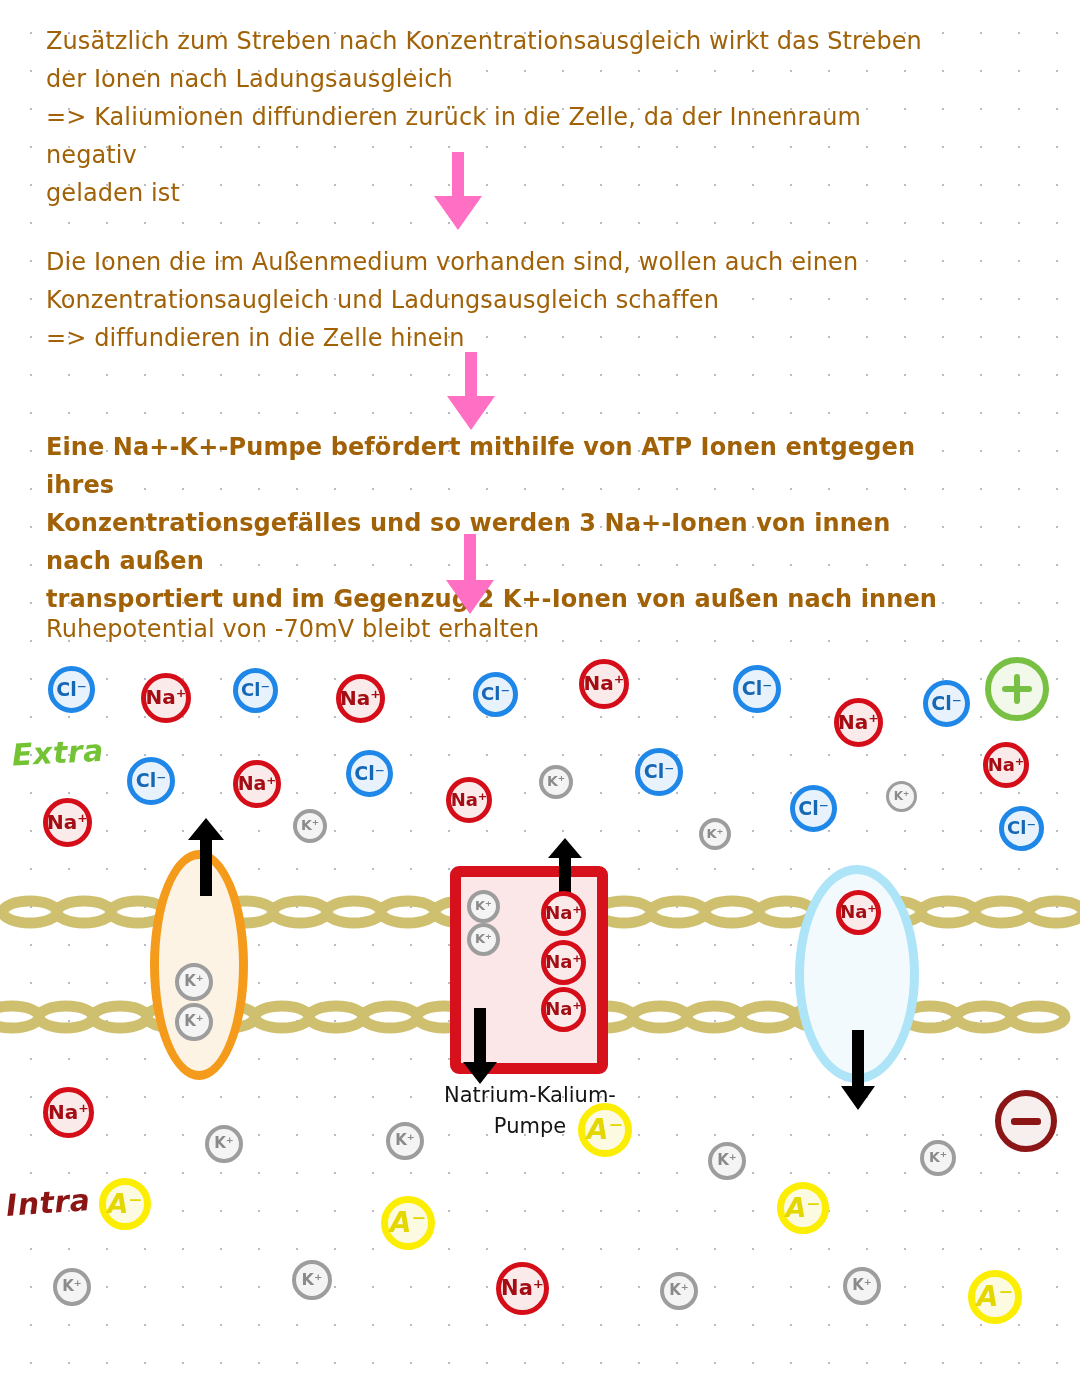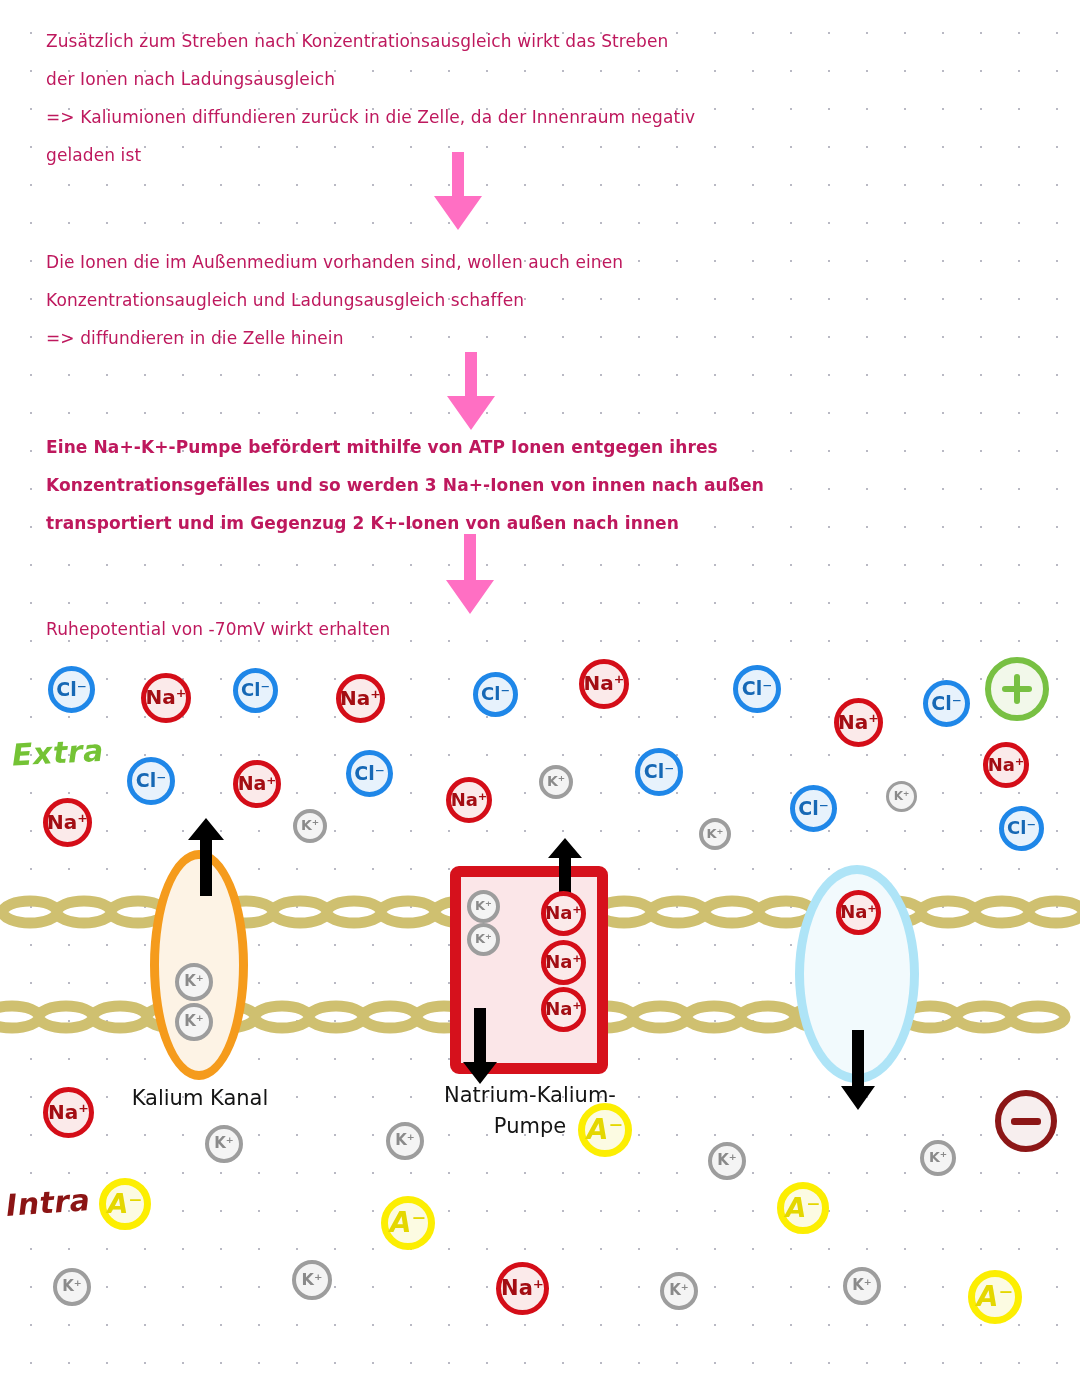--- a/index.html
+++ b/index.html
@@ -15,23 +15,23 @@
     position:absolute;inset:0;
     background-image:radial-gradient(circle, #b9b9c4 1.1px, rgba(0,0,0,0) 1.2px);
     background-size:38px 38px;
     background-position:12px 14px;
   }
 
   
   .note-text{
     position:absolute;
     font-family:"DejaVu Sans", sans-serif;
-    font-size:17px;
+    font-size:24px;
     line-height:38px;
-    color:#be185d;
+    color:#a16207;
     letter-spacing:.1px;
     white-space:pre-line;
     font-weight:500;
   }
 
   
   .pink-arrow{position:absolute;}
 
   
   #diagram{position:absolute;left:0;top:640px;width:1080px;height:755px;}
@@ -142,21 +142,21 @@
 </svg>
 
 <div class="note-text" style="left:46px;top:428px;width:900px;font-weight:bold;">Eine Na+-K+-Pumpe befördert mithilfe von ATP Ionen entgegen ihres
 Konzentrationsgefälles und so werden 3 Na+-Ionen von innen nach außen
 transportiert und im Gegenzug 2 K+-Ionen von außen nach innen</div>
 
 <svg class="pink-arrow" style="left:434px;top:534px;" width="72" height="80" viewBox="0 0 72 80">
   <path d="M30 0 L42 0 L42 46 L60 46 L36 80 L12 46 L30 46 Z" fill="#FF6FC3"></path>
 </svg>
 
-<div class="note-text" style="left:46px;top:610px;width:900px;">Ruhepotential von -70mV wirkt erhalten</div>
+<div class="note-text" style="left:46px;top:610px;width:900px;">Ruhepotential von -70mV bleibt erhalten</div>
 
 <div id="diagram">
 
   <div class="side-label side-extra" style="left:12px;top:95px;">Extra</div>
   <div class="side-label side-intra" style="left:6px;top:545px;">Intra</div>
 
   <div class="charge-circle charge-plus" style="left:985px;top:17px;width:64px;height:64px;">
     <div class="cbar" style="width:30px;height:6px;background:#78c043;"></div>
     <div class="cbar" style="width:6px;height:30px;background:#78c043;"></div>
   </div>
@@ -217,21 +217,20 @@
         <ellipse cx="984" cy="17" rx="27" ry="11"></ellipse>
           <ellipse cx="1038" cy="17" rx="27" ry="11"></ellipse>
       </g>
     </svg>
   </div>
 
   <div class="kalium-channel" style="left:150px;top:210px;width:98px;height:230px;"></div>
   <svg class="black-arrow" style="left:185px;top:178px;" width="42" height="78" viewBox="0 0 42 78">
     <path d="M15 78 L15 22 L3 22 L21 0 L39 22 L27 22 L27 78 Z" fill="#000"></path>
   </svg>
-  <div class="label" style="left:85px;top:443px;width:230px;">Kalium Kanal</div>
 
   <div class="pump-box" style="left:450px;top:226px;width:158px;height:208px;"></div>
   <svg class="black-arrow" style="left:546px;top:198px;" width="38" height="72" viewBox="0 0 38 72">
     <path d="M13 72 L13 20 L2 20 L19 0 L36 20 L25 20 L25 72 Z" fill="#000"></path>
   </svg>
   <svg class="black-arrow" style="left:461px;top:368px;" width="38" height="76" viewBox="0 0 38 76">
     <path d="M13 0 L13 54 L2 54 L19 76 L36 54 L25 54 L25 0 Z" fill="#000"></path>
   </svg>
   <div class="label" style="left:385px;top:440px;width:290px;">Natrium-Kalium-
 Pumpe</div>

